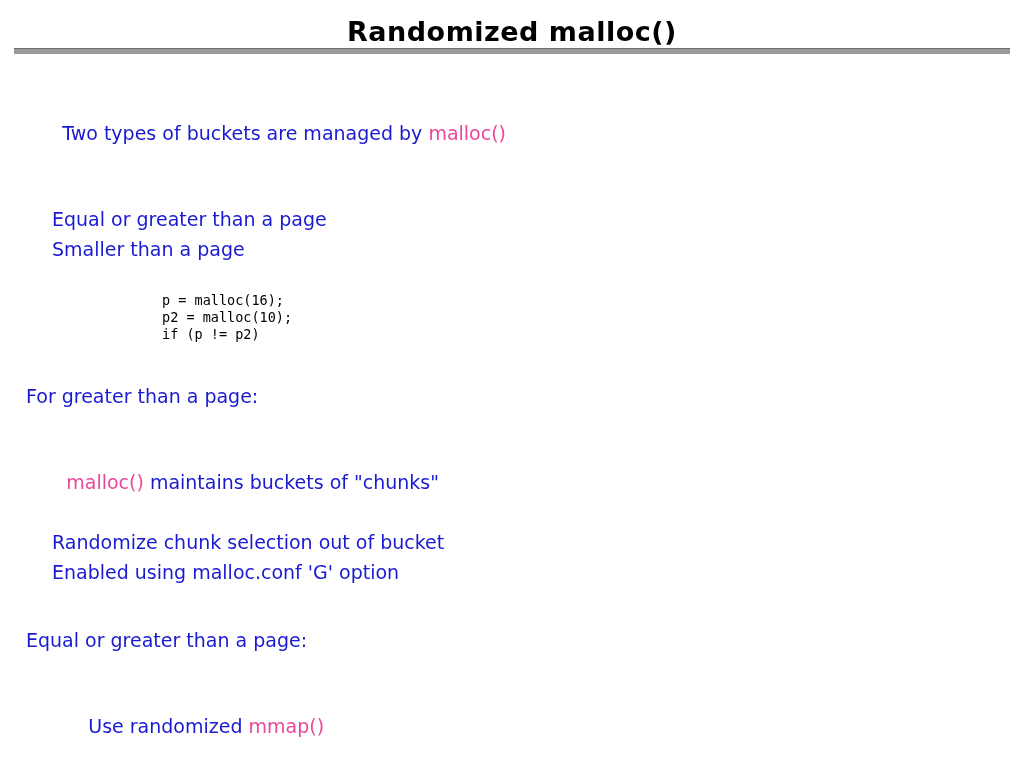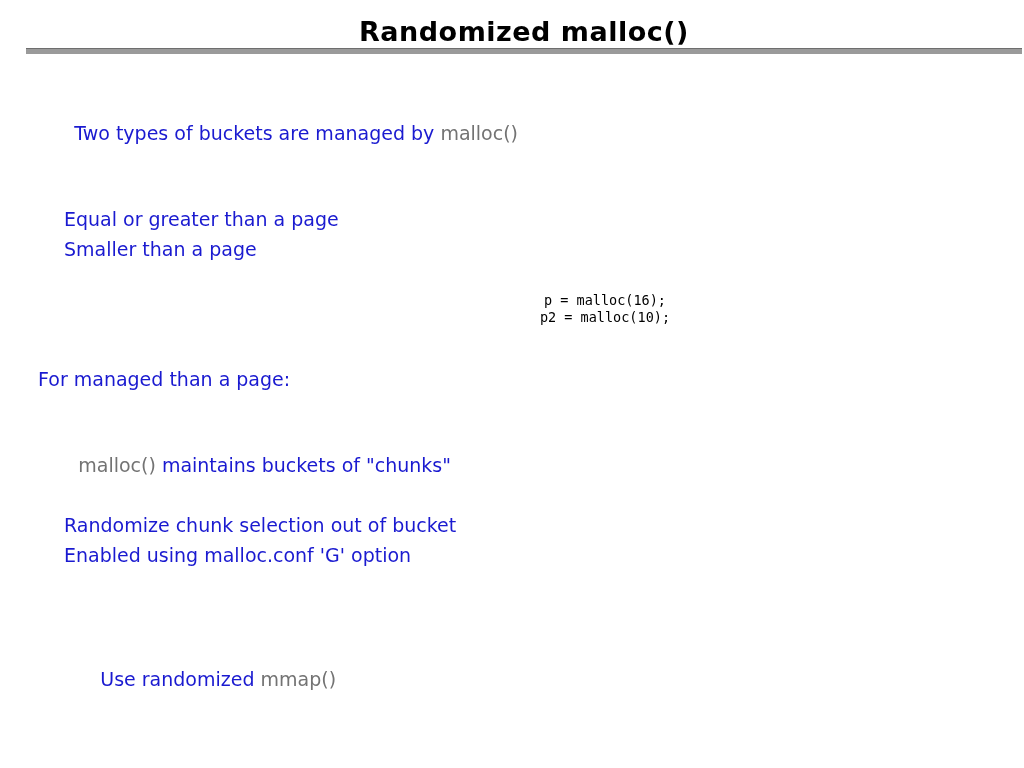--- a/index.html
+++ b/index.html
@@ -10,21 +10,20 @@
     width: 1024px;
     height: 768px;
     background: #ffffff;
     font-family: "DejaVu Sans", sans-serif;
     overflow: hidden;
   }
   .slide {
     position: relative;
     width: 857px;
     height: 768px;
-    margin-left: 12px;
   }
   .slide-title {
     position: absolute;
     top: 16px;
     left: 0;
     width: 1024px;
     text-align: center;
     font-family: "DejaVu Sans", sans-serif;
     font-size: 27px;
     font-weight: bold;
@@ -48,32 +47,32 @@
   }
   .line {
     font-family: "DejaVu Sans", sans-serif;
     font-size: 19px;
     color: #1a1ad0;
     white-space: pre;
   }
   .lvl0 { margin-left: 26px; }
   .lvl1 { margin-left: 52px; }
   .lvl-code-ind { margin-left: 30px; }
-  .green { color: #737373; }
+  .green { color: #ec4899; }
   .code {
     font-family: "DejaVu Sans Mono", monospace;
     font-size: 13.5px;
     color: #000000;
     white-space: pre;
     margin-left: 162px;
     line-height: 17px;
   }
   .gap-md { height: 26px; }
   .gap-lg { height: 38px; }
-  .code-block { margin-top: 28px; text-align: center; }
+  .code-block { margin-top: 28px; }
   .row { line-height: 30px; }
 </style>
 </head>
 <body>
 
 <div class="slide">
 
   <div class="slide-title">Randomized malloc()</div>
   <div class="title-rule"></div>
 
@@ -84,36 +83,38 @@
     </div>
 
     <div class="gap-md"></div>
 
     <div class="line lvl1 row">Equal or greater than a page</div>
     <div class="line lvl1 row">Smaller than a page</div>
 
     <div class="code-block">
       <div class="code">p = malloc(16);</div>
       <div class="code">p2 = malloc(10);</div>
+      <div class="code">if (p != p2)</div>
     </div>
 
     <div class="gap-lg"></div>
 
-    <div class="line lvl0 row">For managed than a page:</div>
+    <div class="line lvl0 row">For greater than a page:</div>
 
     <div class="gap-md"></div>
 
     <div class="line lvl-code-ind row">
       <span class="green">malloc()</span><span> maintains buckets of "chunks"</span>
     </div>
     <div class="line lvl1 row">Randomize chunk selection out of bucket</div>
     <div class="line lvl1 row">Enabled using malloc.conf 'G' option</div>
 
     <div class="gap-lg"></div>
 
+    <div class="line lvl0 row">Equal or greater than a page:</div>
 
     <div class="gap-md"></div>
 
     <div class="line lvl1 row">
       <span>Use randomized </span><span class="green">mmap()</span>
     </div>
 
   </div>
 </div>
 

